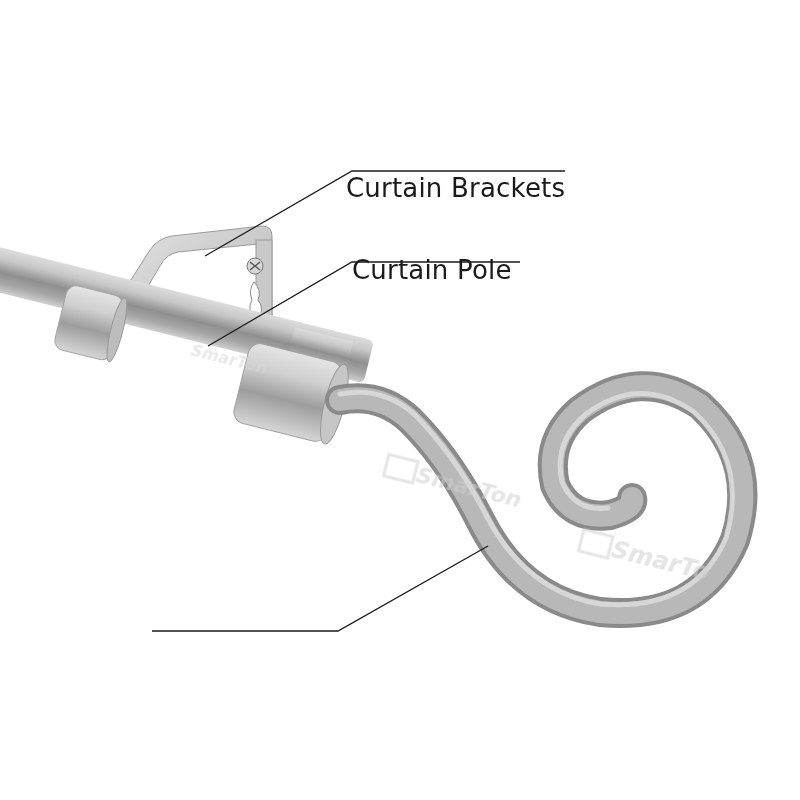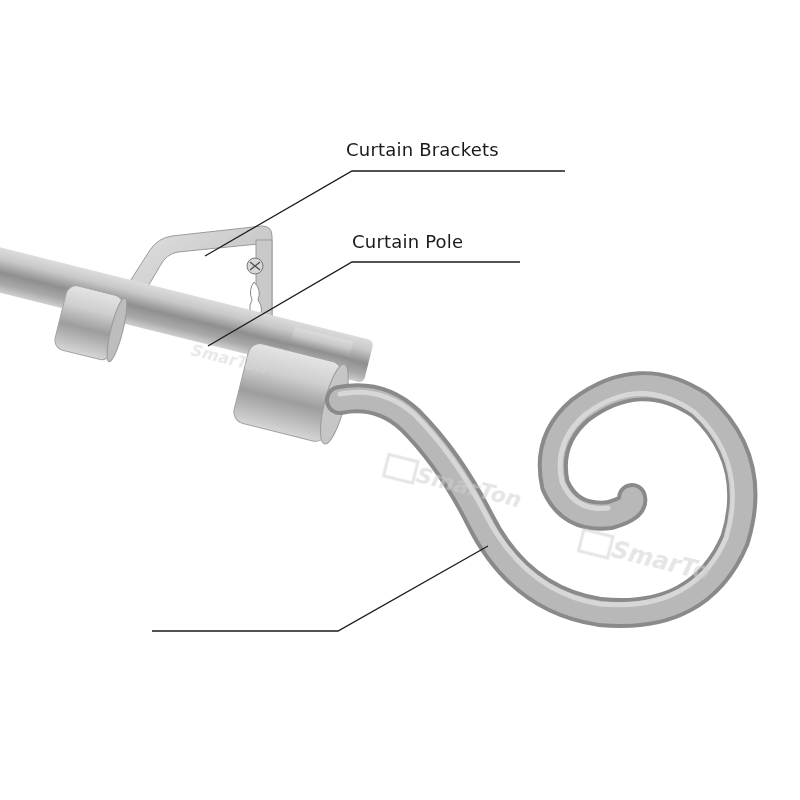--- a/index.html
+++ b/index.html
@@ -1,28 +1,29 @@
 <!DOCTYPE html>
 <html><head>
 <meta charset="utf-8">
 <style>
   html, body { margin: 0; padding: 0; background: #ffffff; }
   body { width: 800px; height: 800px; overflow: hidden; position: relative; font-family: "DejaVu Sans", sans-serif; }
   #stage { position: absolute; left: 0; top: 0; width: 800px; height: 800px; }
   .label {
     position: absolute;
     font-family: "DejaVu Sans", sans-serif;
-    font-size: 18px;
+    font-size: 26px;
     color: #1a1a1a;
     letter-spacing: 0.2px;
     line-height: 1;
     white-space: nowrap;
+    margin-top: 34px;
   }
   #lbl-brackets { left: 346px; top: 141px; }
-  #lbl-pole { left: 352px; top: 233px; }
+  #lbl-pole { left: 352px; top: 223px; }
   #lbl-finial { left: 154px; top: 599px; }
   .wm-text {
     font-family: "DejaVu Sans", sans-serif;
     font-weight: bold;
     font-style: italic;
   }
 </style>
 </head>
 <body>
 

